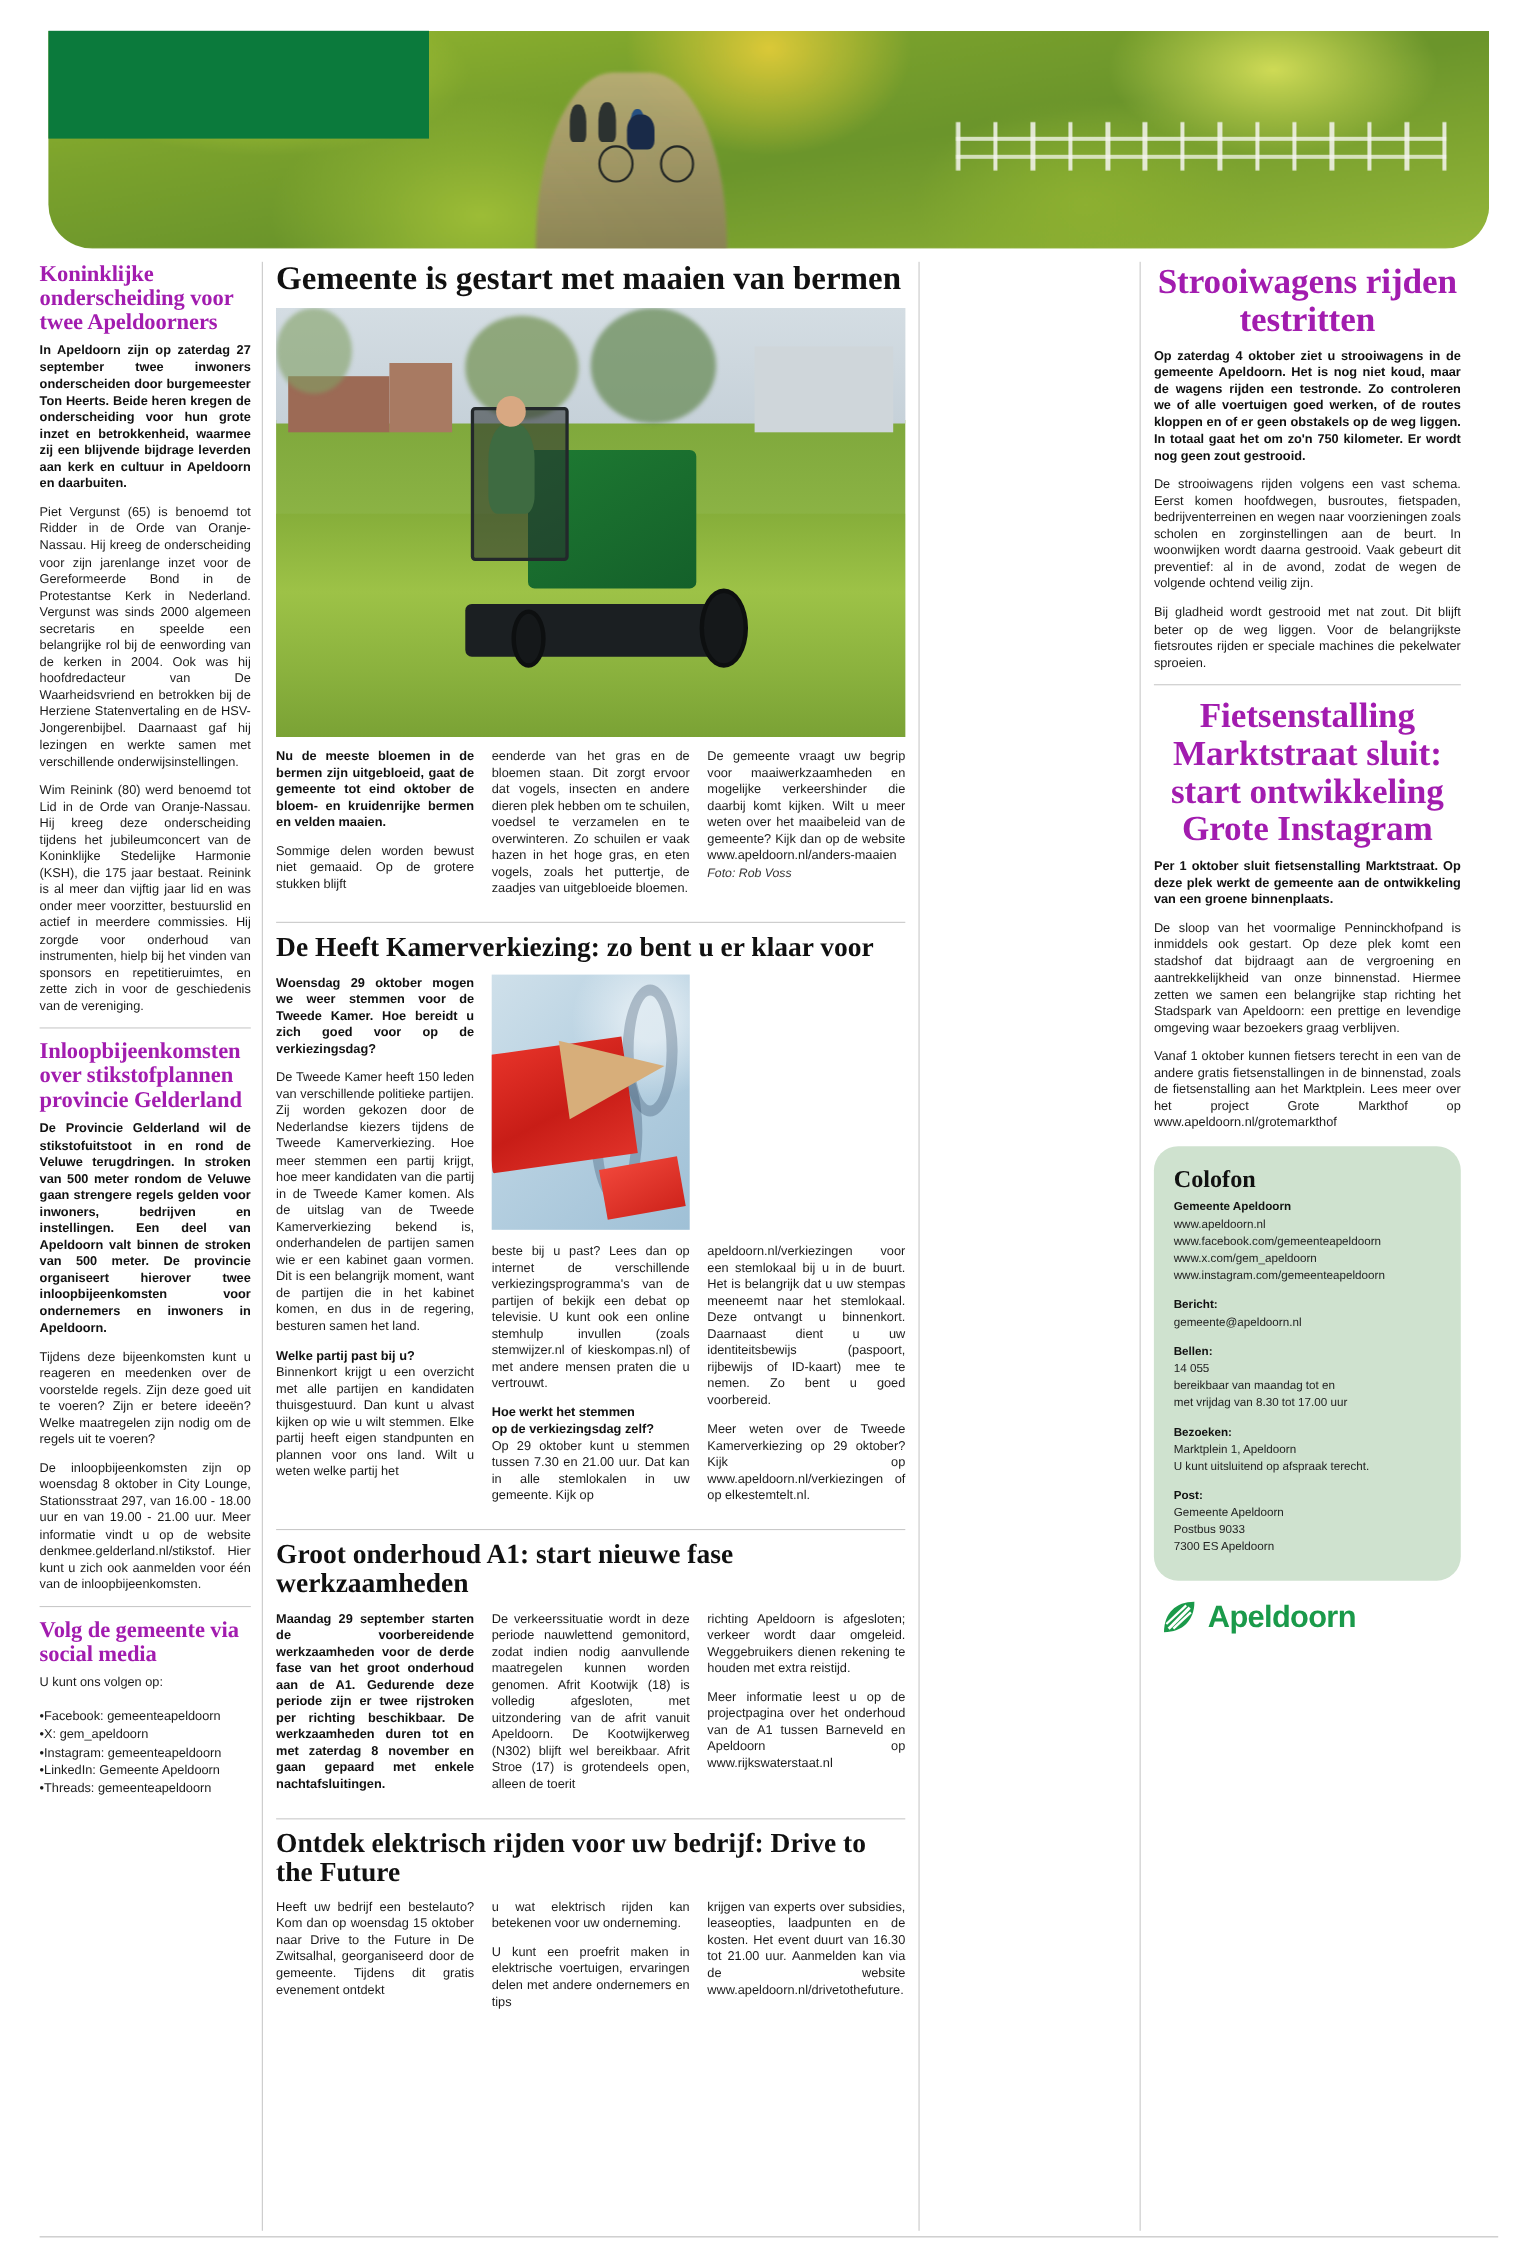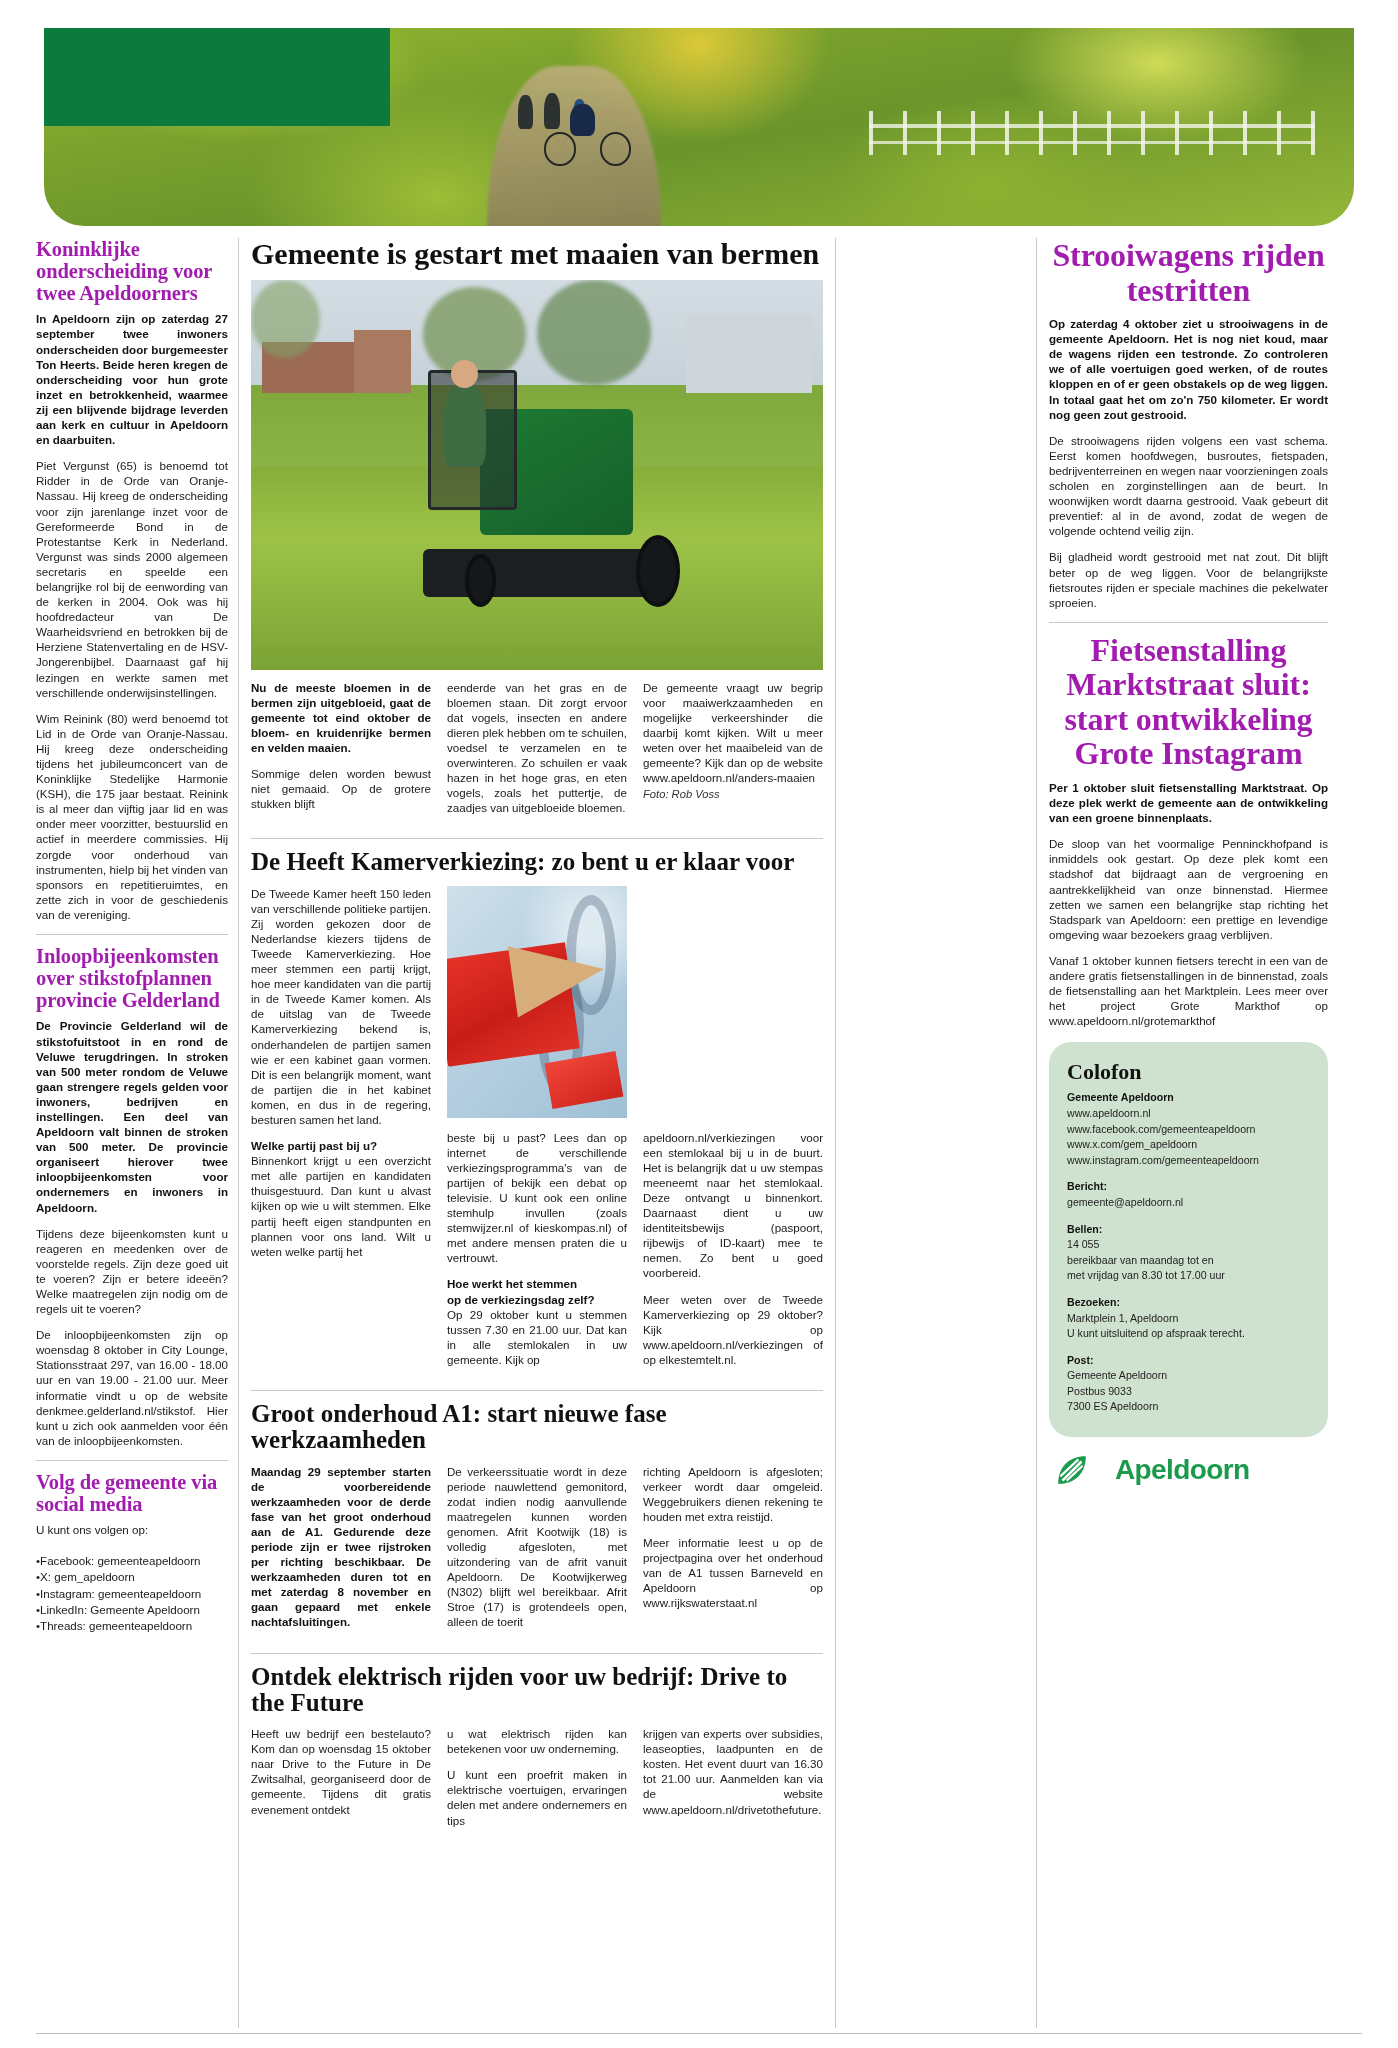--- a/index.html
+++ b/index.html
@@ -253,21 +253,21 @@
   }
   .colofon h3 {
     font-family: "Liberation Serif", serif;
     font-size: 22px; font-weight: 700; color: #111;
     margin-bottom: 5px;
   }
   .colofon .k { font-size: 10.6px; font-weight: 700; color: #111; line-height: 15.6px; }
   .colofon .v { font-size: 10.6px; color: #222; line-height: 15.6px; }
   .colofon .gap { height: 11px; }
   .logo-row {
-    display: flex; align-items: center; gap: 26px;
+    display: flex; align-items: center; gap: 9px;
     margin-top: 16px; padding-left: 6px;
   }
   .logo-mark { width: 34px; height: 34px; }
   .logo-text {
     font-size: 28px; font-weight: 700; color: #1a9a4a;
     font-family: "Liberation Sans", sans-serif; letter-spacing: -.6px;
   }
   .bottom-rule {
     position: absolute; left: 36px; right: 36px; bottom: 14px;
     border-top: 1px solid #bdbdbd;
@@ -361,20 +361,21 @@
           <p class="caption">Foto: Rob Voss</p>
         </div>
       </div>
 
       <div class="hrule"></div>
 
       <div class="mainhead" style="font-size:25px">De Heeft Kamerverkiezing: zo bent u er klaar voor</div>
 
       <div class="flow3">
         <div>
+          <p class="lead">Woensdag 29 oktober mogen we weer stemmen voor de Tweede Kamer. Hoe bereidt u zich goed voor op de verkiezingsdag?</p>
           <p class="body">De Tweede Kamer heeft 150 leden van verschillende politieke partijen. Zij worden gekozen door de Nederlandse kiezers tijdens de Tweede Kamerverkiezing. Hoe meer stemmen een partij krijgt, hoe meer kandidaten van die partij in de Tweede Kamer komen. Als de uitslag van de Tweede Kamerverkiezing bekend is, onderhandelen de partijen samen wie er een kabinet gaan vormen. Dit is een belangrijk moment, want de partijen die in het kabinet komen, en dus in de regering, besturen samen het land.</p>
           <p class="sub">Welke partij past bij u?</p>
           <p class="body">Binnenkort krijgt u een overzicht met alle partijen en kandidaten thuisgestuurd. Dan kunt u alvast kijken op wie u wilt stemmen. Elke partij heeft eigen standpunten en plannen voor ons land. Wilt u weten welke partij het</p>
         </div>
         <div>
           <div class="photo-pencil">
             <div class="ring r1"></div>
             <div class="ring r2"></div>
             <div class="pencil"></div>
             <div class="pencil2"></div>

